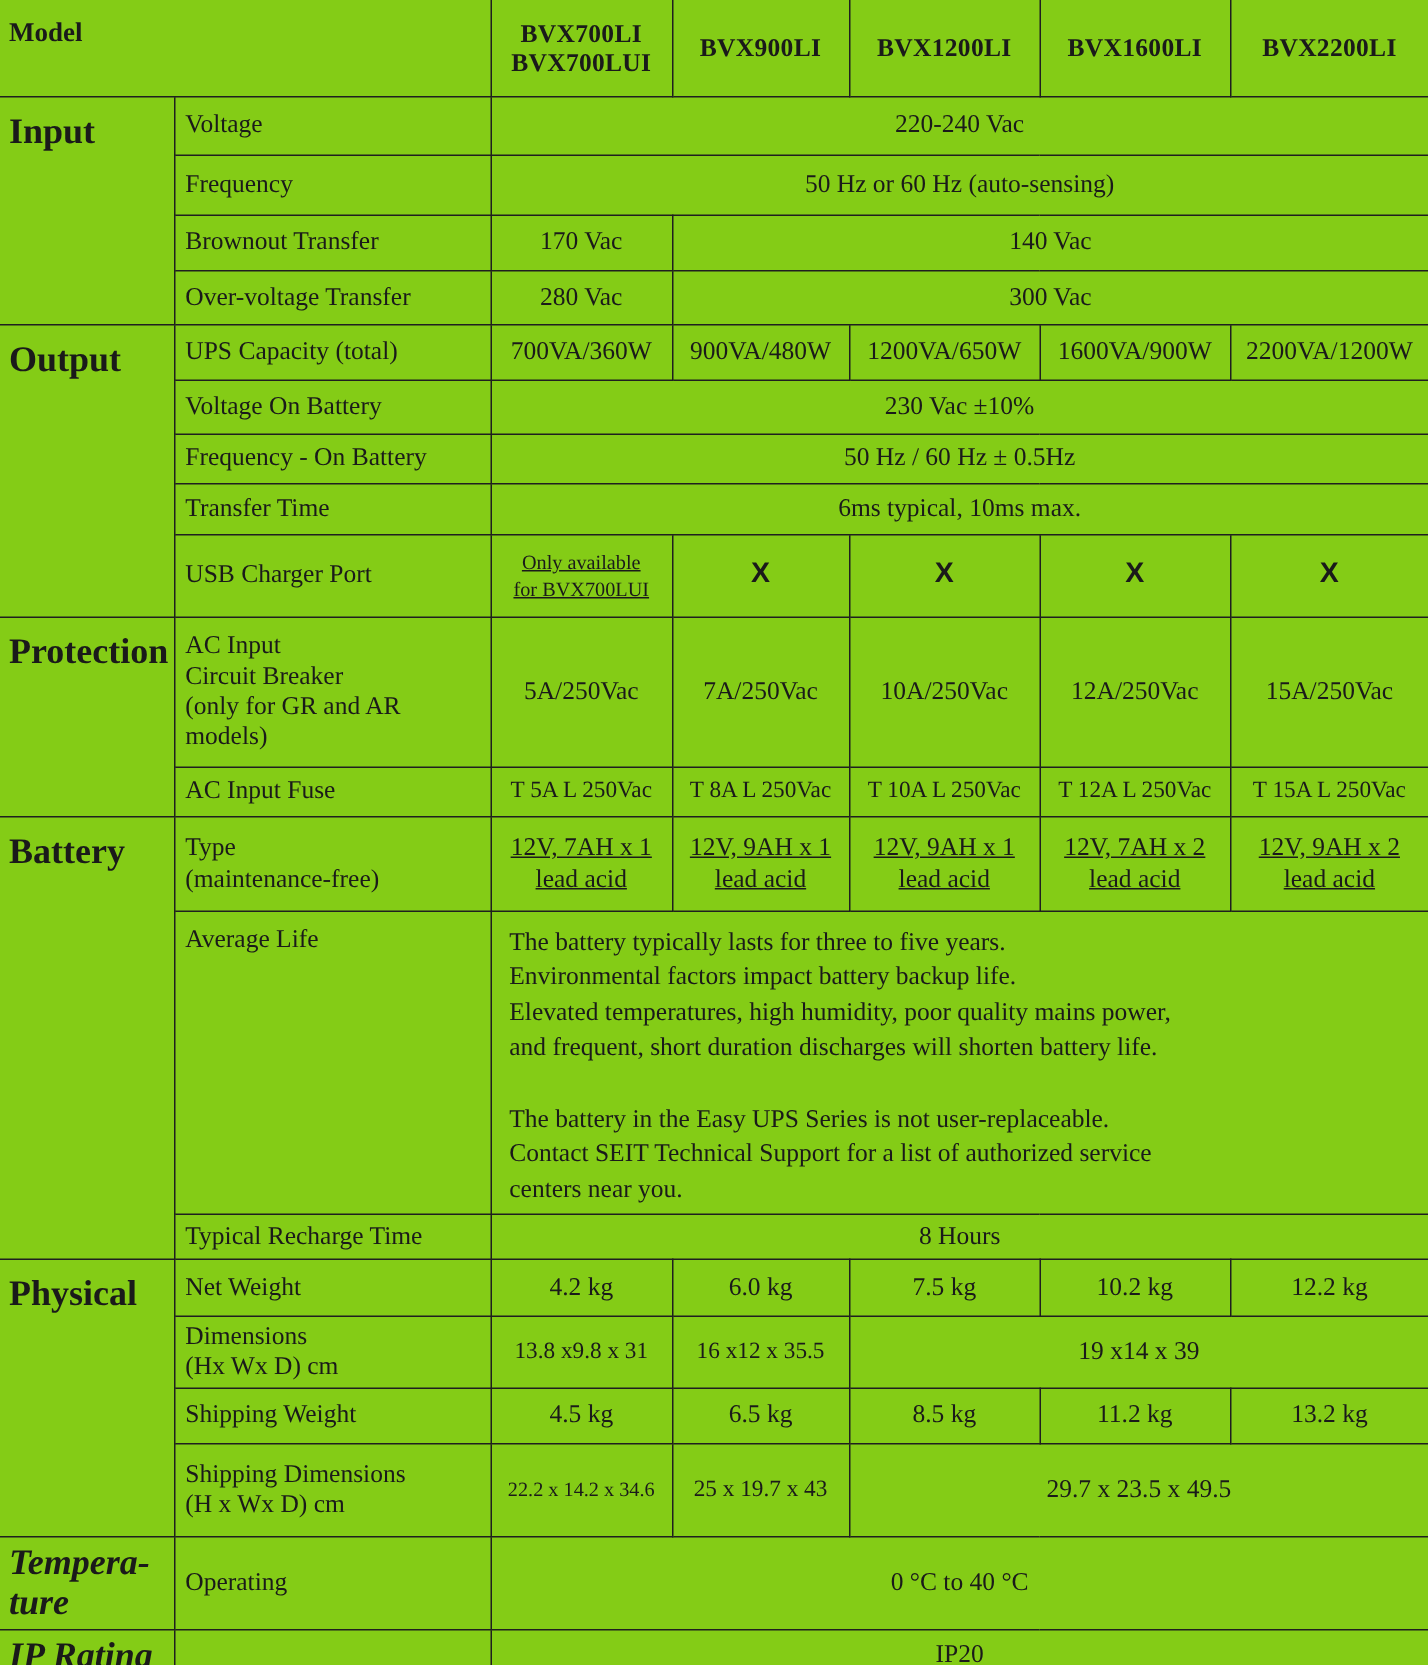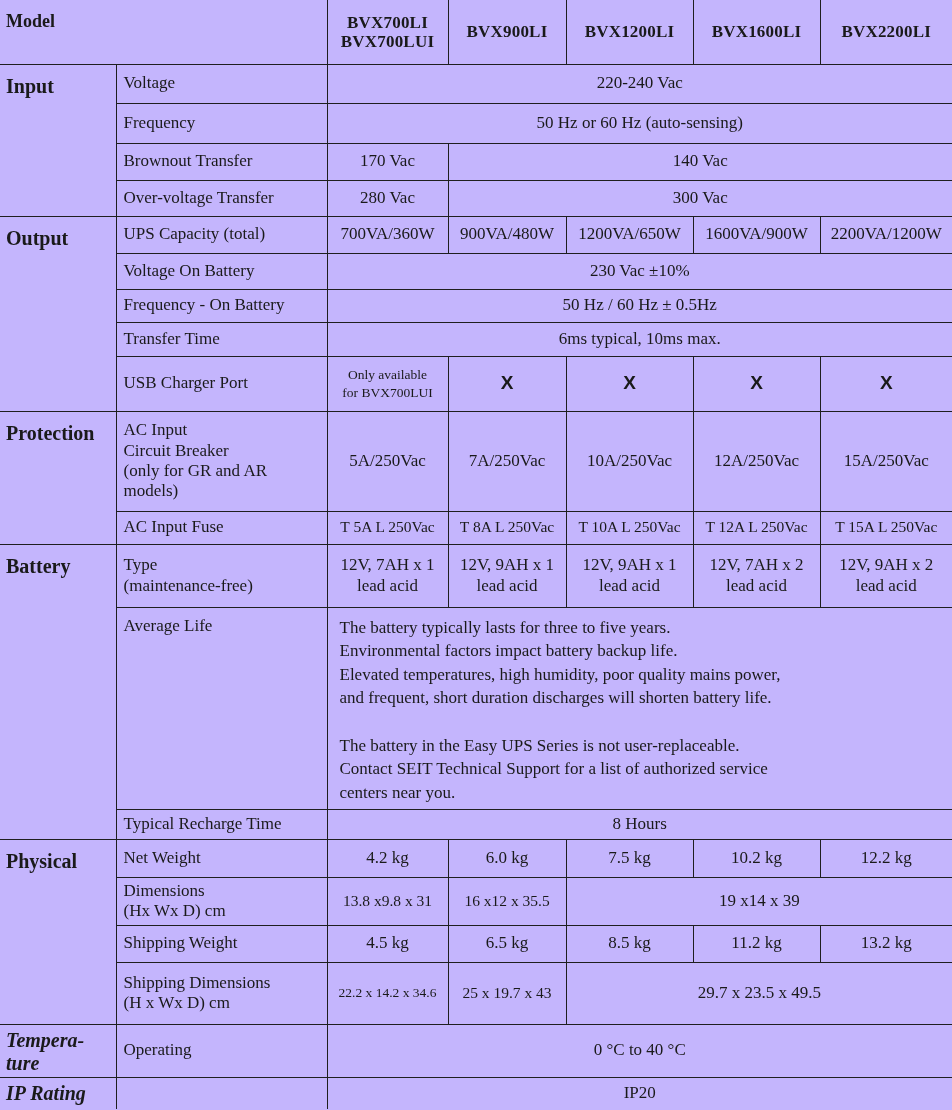--- a/index.html
+++ b/index.html
@@ -1,17 +1,17 @@
 <!DOCTYPE html>
 <html><head>
 <meta charset="utf-8">
 <style>
   html, body { margin: 0; padding: 0; background: #ffffff; }
   .page {
-    width: 952px; height: 1110px; overflow: hidden; background: #c4b5fd;
+    width: 952px; height: 1110px; overflow: hidden; background: #84cc16;
     font-family: "Liberation Serif", "DejaVu Serif", serif;
     color: #1a1a1a;
   }
   table.spec {
     width: 952px; table-layout: fixed; border-collapse: collapse;
   }
   td {
     border: 1px solid #1f1f1f;
     padding: 1px 4px;
     text-align: center;
@@ -24,38 +24,38 @@
   tr td:first-child { border-left: none; }
   tr td:last-child  { border-right: none; }
   tr.first td { border-top: none; }
   tr.last td  { border-bottom: none; }
   
   tr.section-start td { border-top: 1.8px solid #151515; }
 
   td.section {
     text-align: left; vertical-align: top;
     padding: 10px 2px 2px 6px;
-    font-weight: bold; font-size: 20px; line-height: 1.15;
+    font-weight: bold; font-size: 24px; line-height: 1.15;
     white-space: pre-line;
   }
   td.section.tight { padding-top: 4px; font-style: italic; }
   td.label {
     text-align: left; padding-left: 7px; padding-right: 2px;
     white-space: pre-line;
   }
   td.label.top { vertical-align: top; padding-top: 8px; }
   td.model {
     font-weight: bold; font-size: 17px; letter-spacing: 0.2px;
     white-space: pre-line; line-height: 1.12;
   }
   td.model-head {
     text-align: left; vertical-align: top;
     padding: 11px 2px 2px 6px; font-weight: bold; font-size: 18px;
   }
-  td.pre { white-space: pre-line; }
+  td.pre { white-space: pre-line; text-decoration: underline; }
   td.cap  { font-size: 17px; padding-left: 1px; padding-right: 1px; }
   td.mid  { font-size: 15.5px; padding-left: 1px; padding-right: 1px; margin-left: 15px; }
   td.small{ font-size: 13.5px; line-height: 1.3; padding-left: 1px; padding-right: 1px; }
   td.xmark {
     font-family: "Liberation Sans", "DejaVu Sans", sans-serif;
     font-weight: bold; font-size: 19px;
   }
   td.para {
     text-align: left; vertical-align: top;
     padding: 8px 10px 4px 12px;

